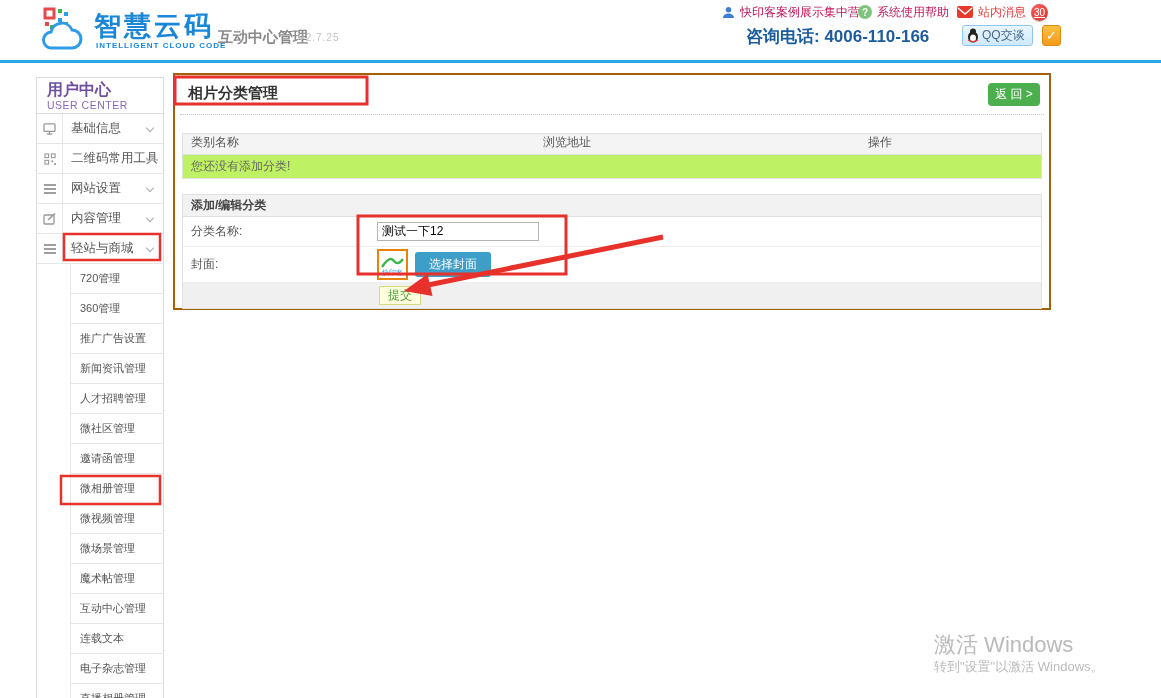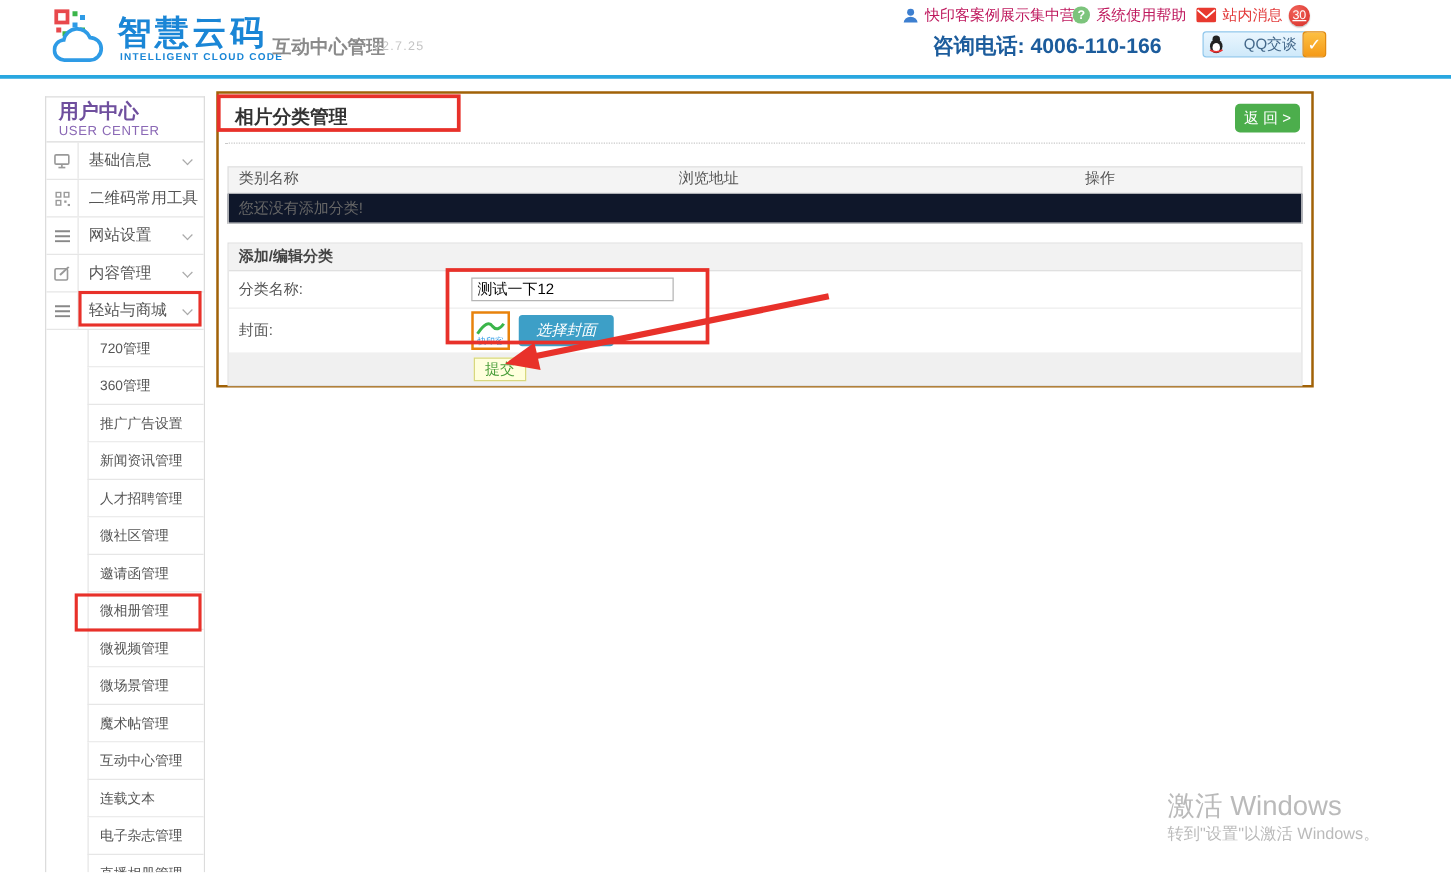--- a/index.html
+++ b/index.html
@@ -11,21 +11,21 @@
   .brand-name { position:absolute; left:94px; top:8px; font-size:27px; font-weight:bold; color:#1a86d6; letter-spacing:3px; }
   .brand-tagline { position:absolute; left:96px; top:41px; font-size:8px; font-weight:bold; color:#1a86d6; letter-spacing:1px; }
   .brand-product { position:absolute; left:218px; top:28px; font-size:15px; font-weight:bold; color:#8a8a8a; }
   .brand-version { position:absolute; left:298px; top:32px; font-size:10px; color:#c4c4c4; letter-spacing:1px; }
 
   .hnav { position:absolute; top:3px; height:18px; display:flex; align-items:center; gap:5px; font-size:12px; color:#be185d; cursor:pointer; }
   .hnav.case { left:722px; } .hnav.help { left:858px; } .hnav.msg { left:957px; color:#e23c3c; }
   .badge { display:inline-block; min-width:17px; height:17px; border-radius:50%; background:radial-gradient(circle at 35% 30%, #f2635a, #d62f28); color:#fff; font-size:10px; line-height:17px; text-align:center; box-shadow:0 1px 1px rgba(0,0,0,.25);text-decoration:underline; }
 
   .phone { position:absolute; left:746px; top:25px; font-size:17px; font-weight:bold; color:#1c5c9c; }
-  .qq-btn { position:absolute; left:962px; top:25px; height:21px; display:flex; align-items:center; gap:16px; padding:0 7px 0 4px; background:linear-gradient(#eaf6fe,#cfe9fa); border:1px solid #8ec6ec; border-radius:3px; font-size:12px; color:#44688a; cursor:pointer; }
+  .qq-btn { position:absolute; left:962px; top:25px; height:21px; display:flex; align-items:center; gap:3px; padding:0 7px 0 4px; background:linear-gradient(#eaf6fe,#cfe9fa); border:1px solid #8ec6ec; border-radius:3px; font-size:12px; color:#44688a; cursor:pointer; }
   .qq-check { position:absolute; left:1042px; top:25px; width:19px; height:21px; background:linear-gradient(#fdc043,#f59a17); border:1px solid #e08a10; border-radius:3px; color:#fff; font-size:13px; font-weight:bold; text-align:center; line-height:20px; cursor:pointer; }
   .header-line { position:absolute; left:0; top:60px; width:1161px; height:3px; background:#29a7e0; }
 
   
   .sidebar { position:absolute; left:36px; top:77px; width:128px; height:621px; border:1px solid #dcdcdc; border-bottom:none; background:#fff; overflow:hidden; }
   .sb-header { height:36px; border-bottom:1px solid #dcdcdc; padding:3px 0 0 10px; }
   .sb-title { font-size:16px; font-weight:bold; color:#6f4f9e; line-height:18px; }
   .sb-subtitle { font-size:10.5px; color:#8a68b5; letter-spacing:.5px; }
   .sb-item { position:relative; height:30px; border-bottom:1px solid #e6e6e6; display:flex; align-items:stretch; cursor:pointer; }
   .icon-cell { width:26px; border-right:1px solid #e6e6e6; display:flex; align-items:center; justify-content:center; }
@@ -34,32 +34,32 @@
   .sb-sub { margin-left:33px; height:30px; border-left:1px solid #e6e6e6; border-bottom:1px solid #e6e6e6; display:flex; align-items:center; padding-left:9px; font-size:11px; color:#555; cursor:pointer; background:#fff; }
 
   
   .panel { position:absolute; left:173px; top:73px; width:878px; height:237px; border:2px solid #a16207; background:#fff; }
   .panel-title { position:absolute; left:13px; top:9px; font-size:15px; font-weight:bold; color:#333; }
   .back-btn { position:absolute; right:9px; top:8px; width:52px; height:23px; background:#4cae4c; color:#fff; font-size:12px; line-height:23px; text-align:center; border:none; border-radius:4px; cursor:pointer; }
   .title-sep { position:absolute; left:5px; right:5px; top:39px; border-top:1px dotted #c9c9c9; }
 
   .table { position:absolute; left:7px; right:7px; top:58px; }
   .t-head { display:flex; height:22px; background:#f4f4f4; border:1px solid #e0e0e0; font-size:12px; color:#555; }
-  .t-row  { display:flex; align-items:center; height:24px; background:#0f172a; border:1px solid #e0e0e0; border-top:none; font-size:12px; color:#666; }
+  .t-row  { display:flex; align-items:center; height:24px; background:#bef264; border:1px solid #e0e0e0; border-top:none; font-size:12px; color:#666; }
   .c1 { width:360px; padding-left:8px; } .c2 { width:325px; } .c3 { flex:1; }
 
   .form { position:absolute; left:7px; right:7px; top:119px; border:1px solid #e0e0e0; }
   .f-head { height:22px; background:#f2f2f2; border-bottom:1px solid #e0e0e0; display:flex; align-items:center; padding-left:8px; font-size:12px; font-weight:bold; color:#444; }
   .f-row { border-bottom:1px solid #ededed; display:flex; align-items:center; font-size:12px; color:#555; }
   .row-name { height:30px; } .row-cover { height:36px; }
   .row-submit { height:25px; background:#f0f0f0; border-bottom:none; }
   .f-label { width:194px; padding-left:8px; }
   .name-input { width:162px; height:19px; border:1px solid #b5b5b5; font-size:12px; padding:0 4px; font-family:"Liberation Sans","DejaVu Sans",sans-serif; }
   .thumb { width:31px; height:31px; border:2px solid #e8820c; background:#fff; display:flex; align-items:center; justify-content:center; overflow:hidden; cursor:pointer; }
-  .choose-btn { margin-left:7px; width:76px; height:25px; background:#3d9fc7; color:#fff; border:none; border-radius:3px; font-size:12px; cursor:pointer;font-style:italic; }
+  .choose-btn { margin-left:7px; width:76px; height:25px; background:#3d9fc7; color:#fff; border:none; border-radius:3px; font-size:12px; cursor:pointer; }
   .submit-btn { margin-left:196px; height:19px; background:#ffffdd; border:1px solid #d8d87e; color:#4a9e3a; font-size:12px; padding:0 8px; cursor:pointer; }
 
   
   .wm1 { position:absolute; left:934px; top:630px; font-size:22px; color:#a9a9a9; opacity:.8; }
   .wm2 { position:absolute; left:934px; top:658px; font-size:13px; color:#b3b3b3; opacity:.9; }
 
   
   .annotations { position:absolute; left:0; top:0; width:1161px; height:698px; pointer-events:none; z-index:50; }
 </style>
 </head>

